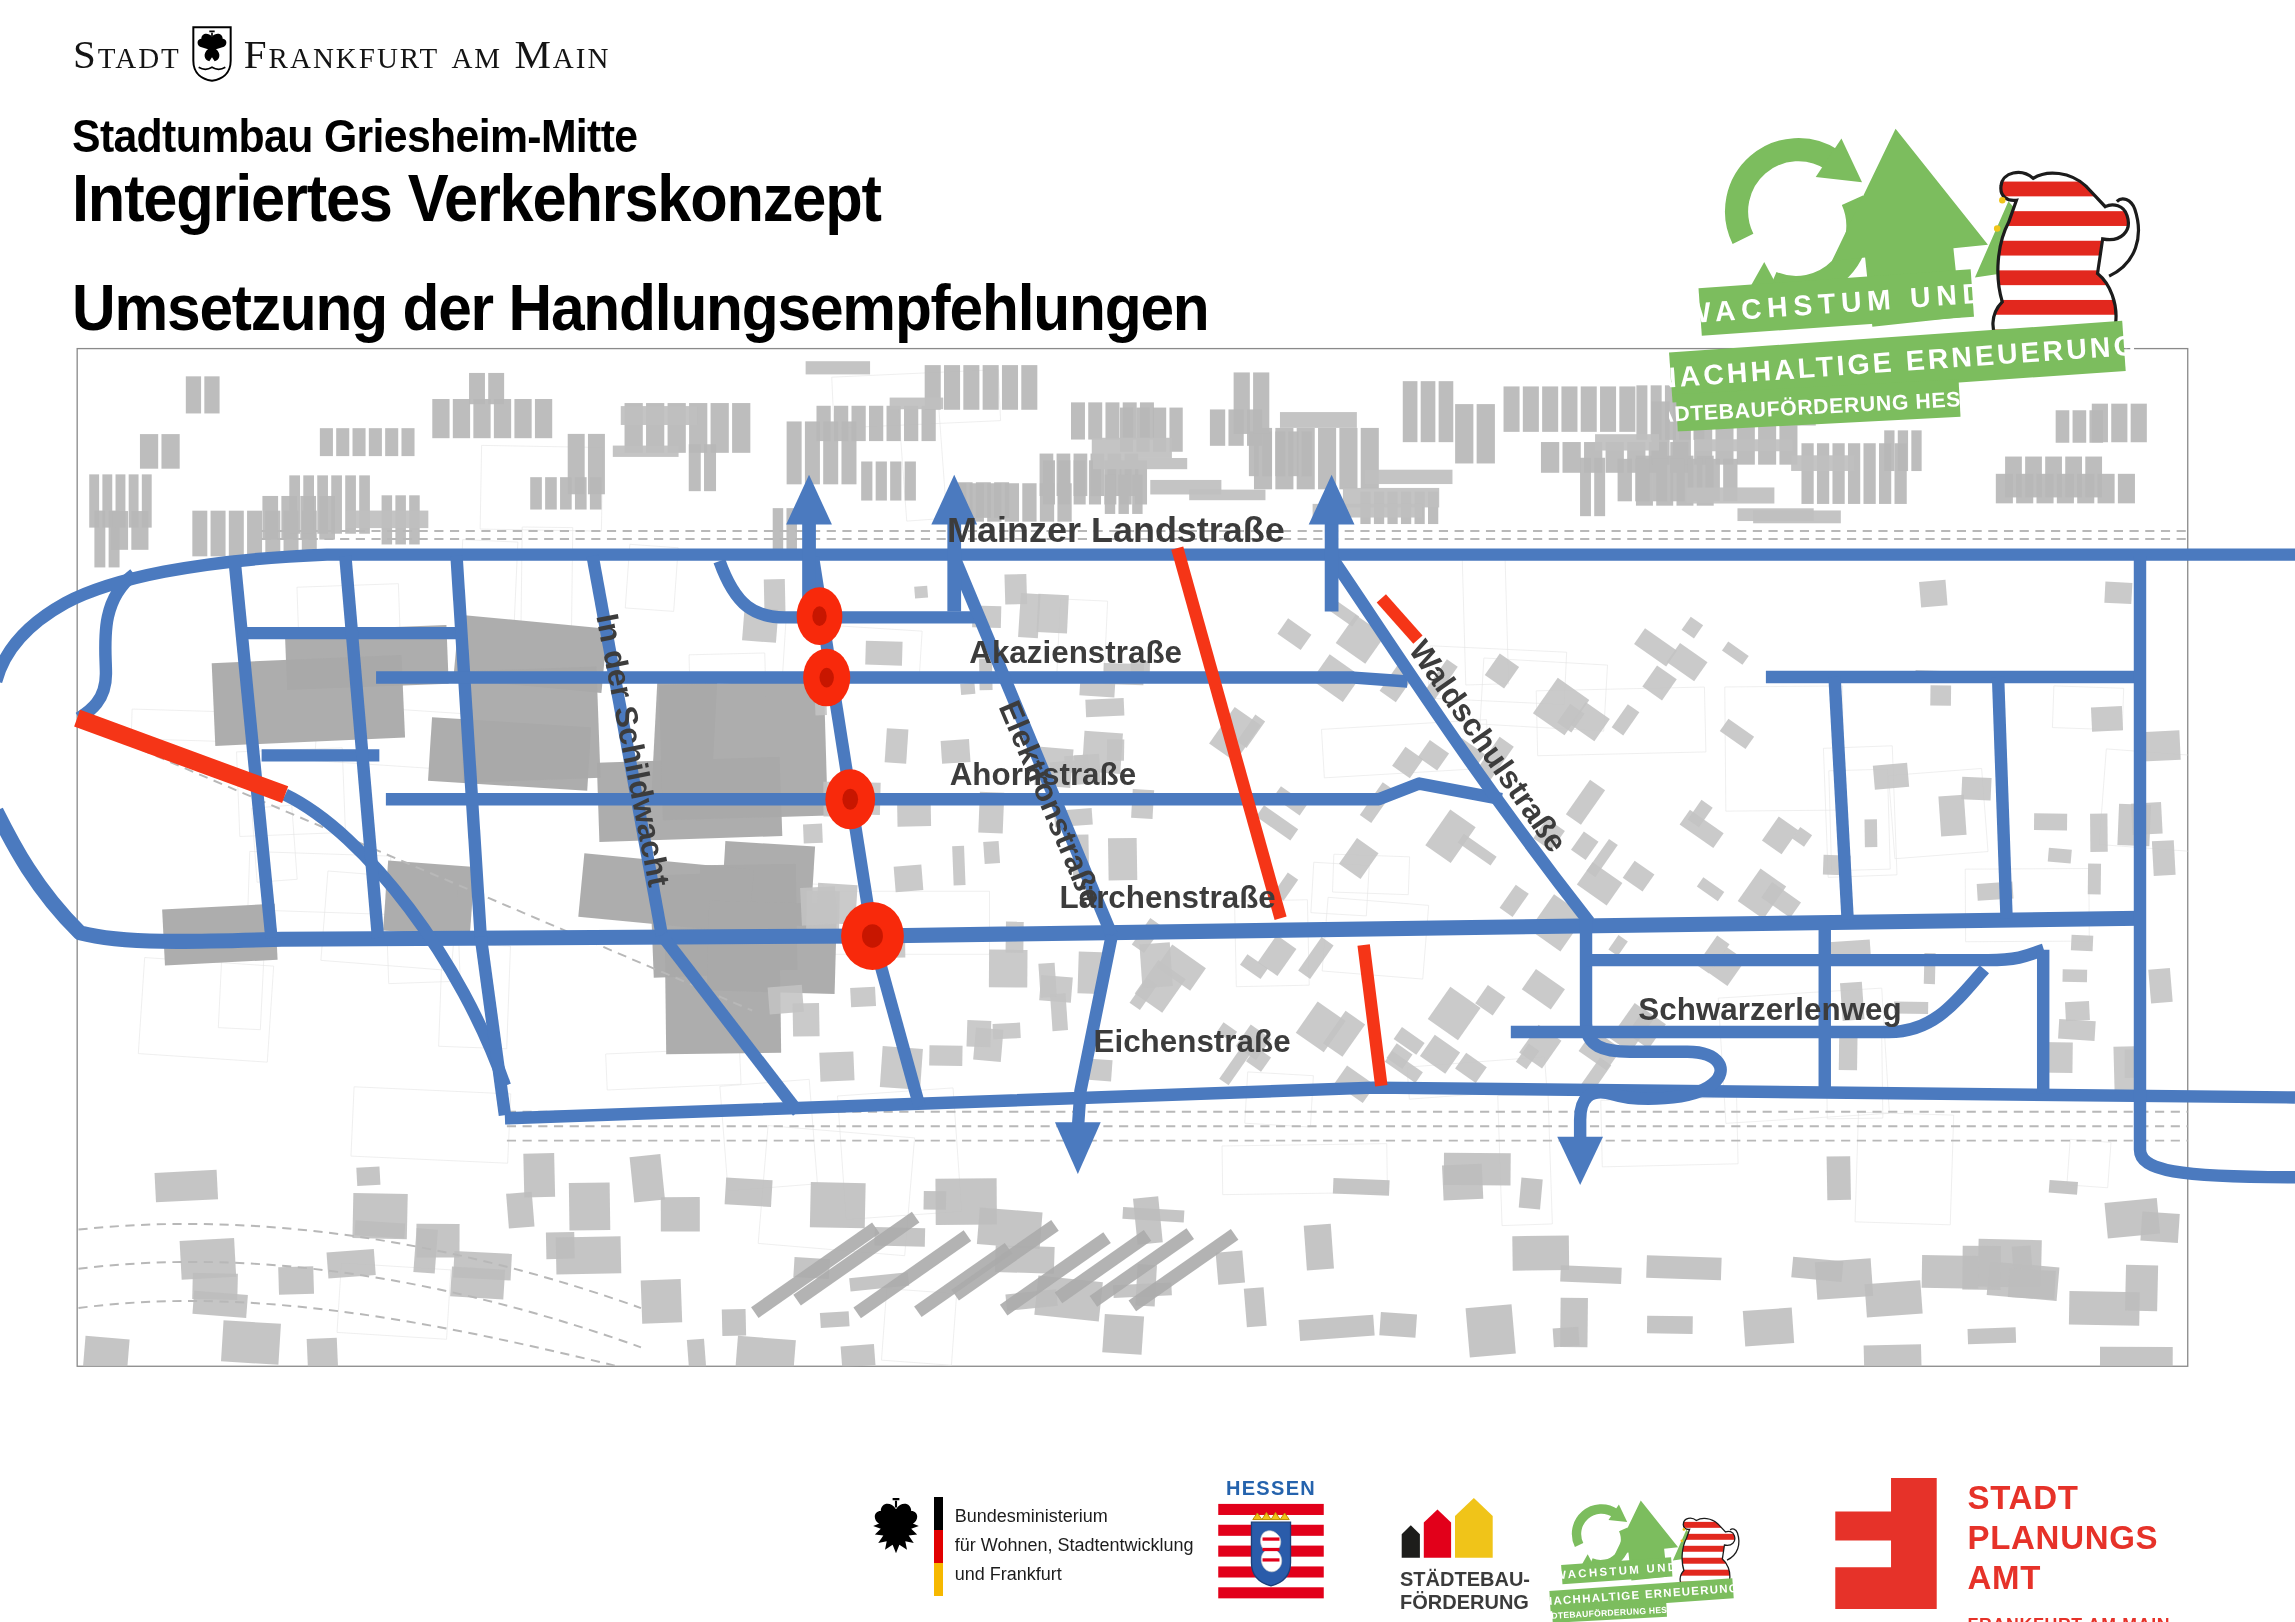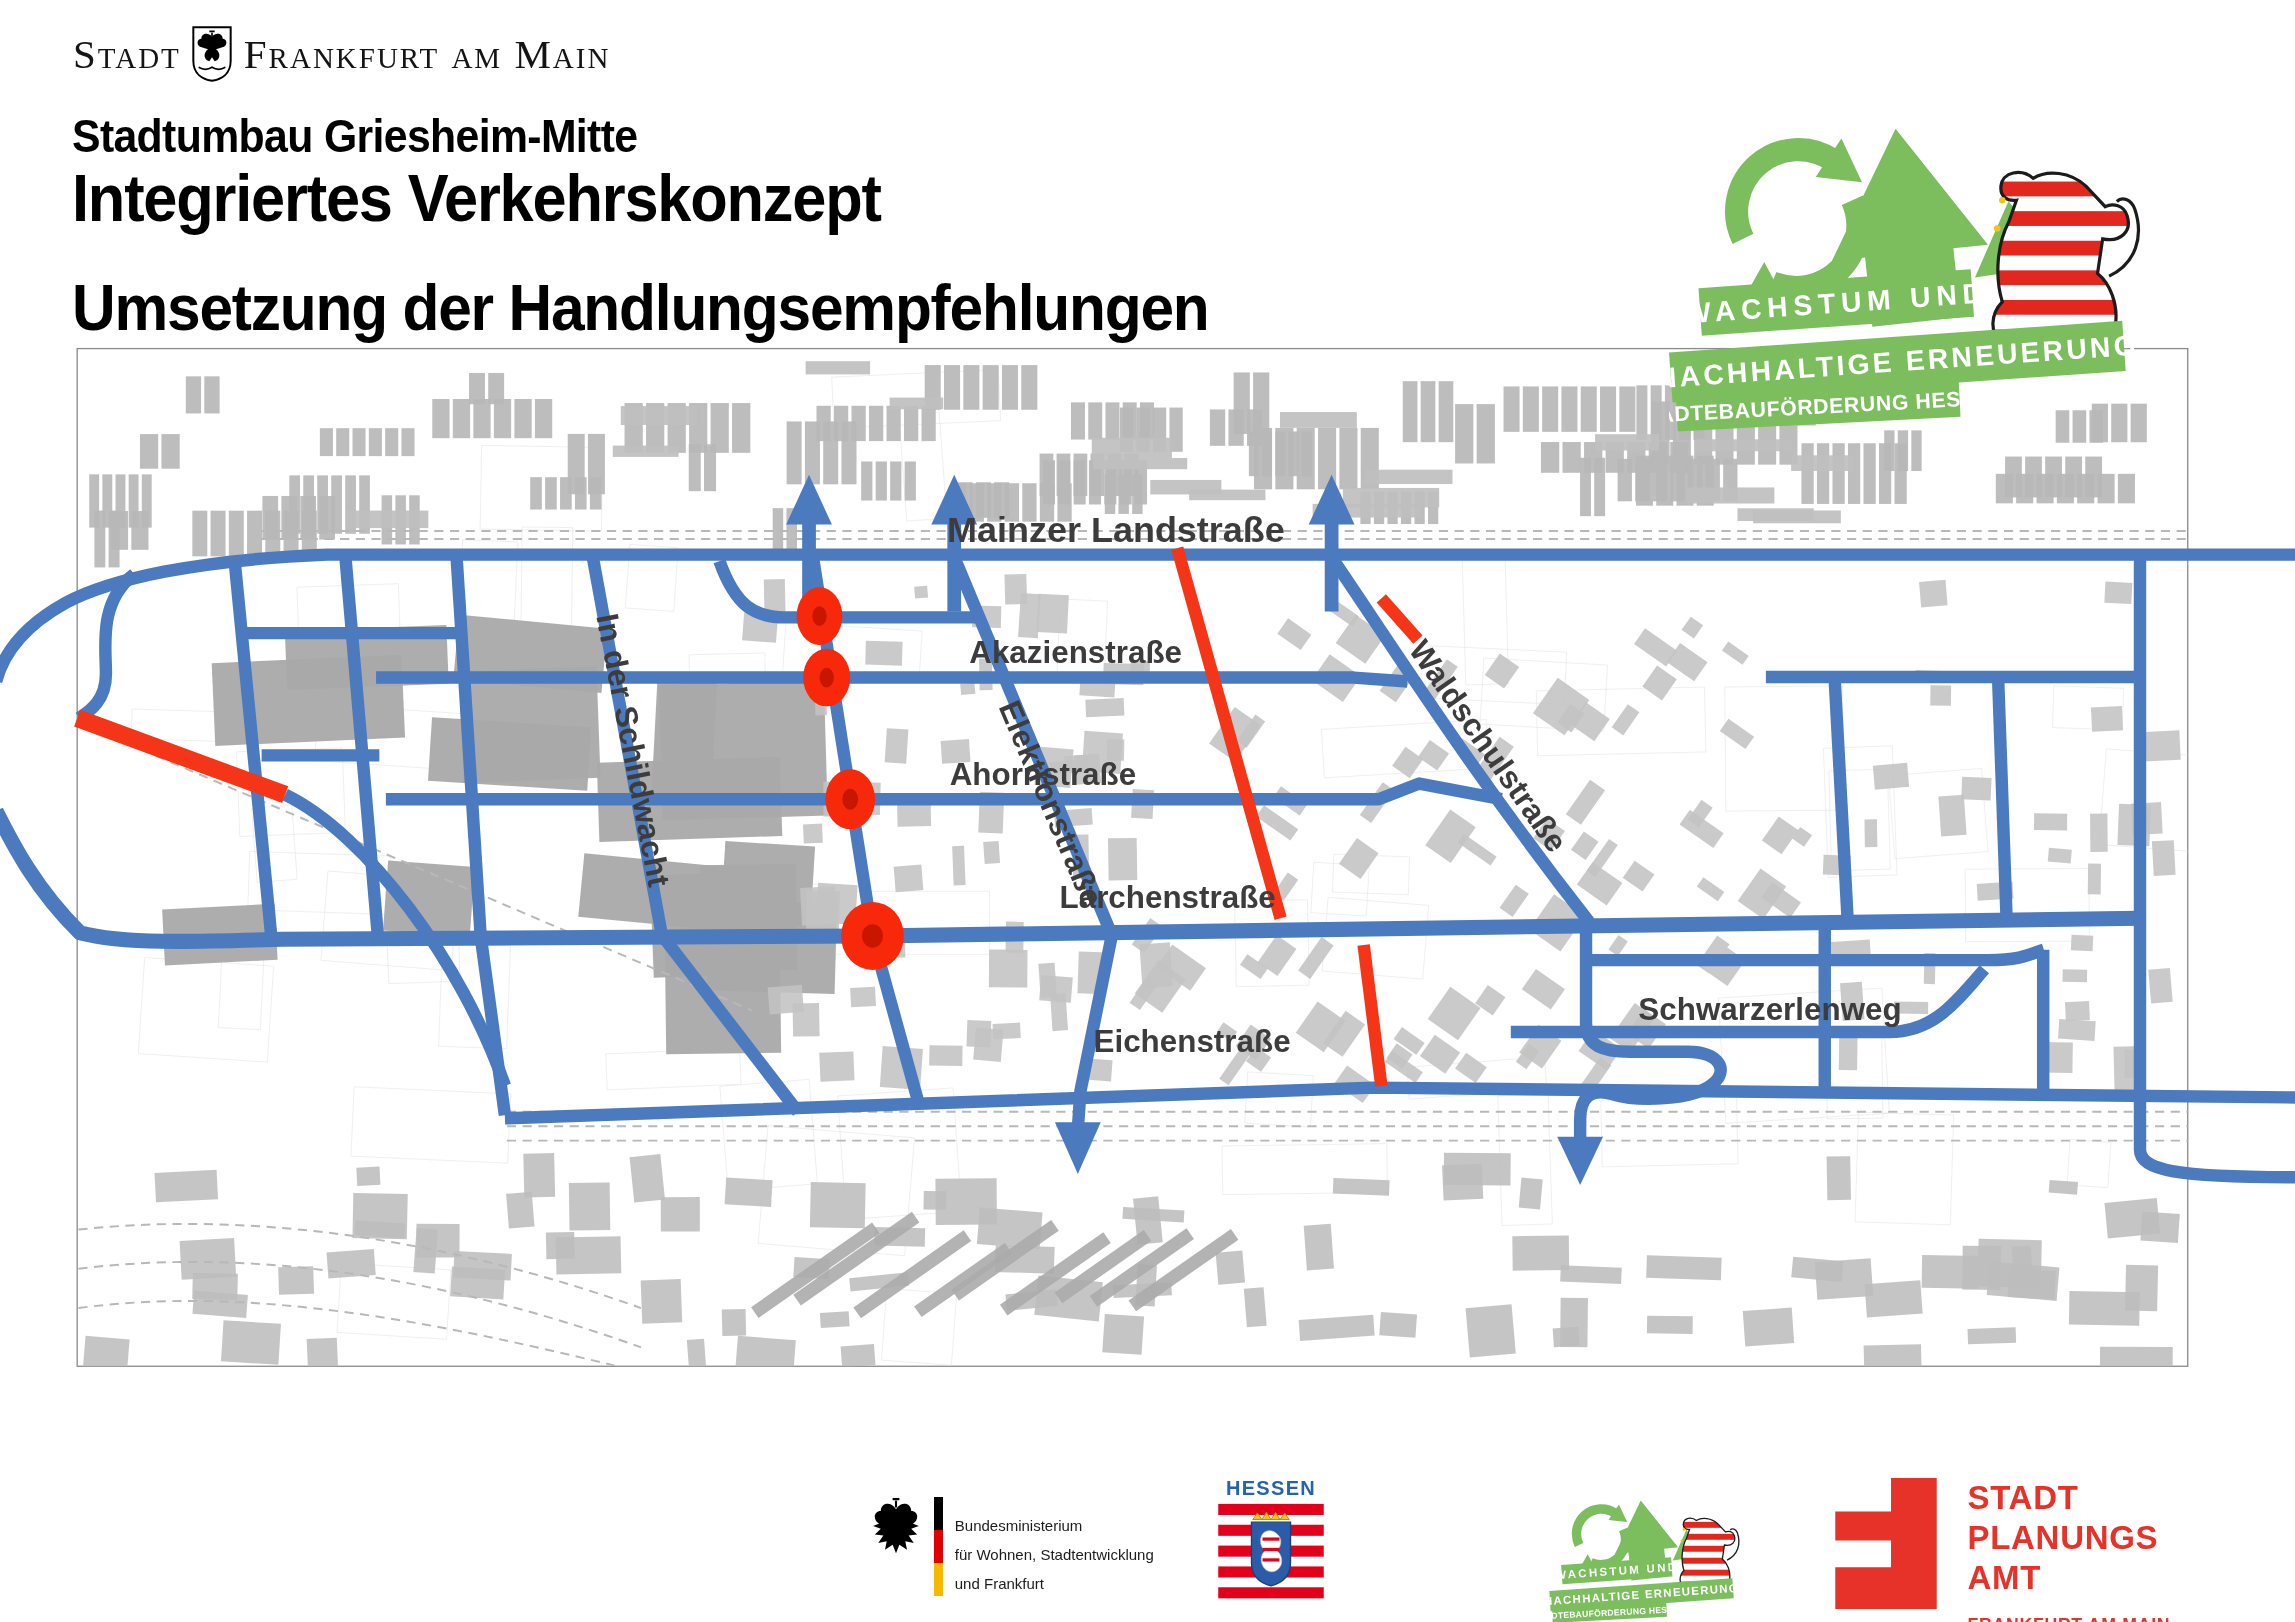--- a/index.html
+++ b/index.html
@@ -21,21 +21,21 @@
   .stlabel-big{font:bold 55px "Liberation Sans",sans-serif;fill:#3c3c3c;}
   
   #program-logo-top{left:1669px;top:110px;z-index:6;}
   #program-logo-bottom{left:1549px;top:1493px;z-index:6;}
   .bannertext{font:bold 44px "Liberation Sans",sans-serif;fill:#fff;}
   
   #footer{left:0;top:1465px;width:2295px;height:157px;z-index:5;}
   #bmwsb{left:870px;top:29px;display:flex;align-items:flex-start;gap:11.8px;}
   #bmwsb-bar{width:9.2px;height:98px;margin-top:2.6px;}
   #bmwsb-bar div{width:9.2px;height:33px;}
-  #bmwsb-text{font-size:15px;line-height:29px;color:#1c1c1c;margin-top:17px;}
+  #bmwsb-text{font-size:18px;line-height:29px;color:#1c1c1c;margin-top:8px;}
   #hessen-logo{left:1218px;top:11.8px;width:106px;text-align:center;}
   #hessen-title{font-size:20px;font-weight:bold;color:#2563ad;letter-spacing:1.3px;}
   #stb{left:1400px;top:29px;width:141px;}
   #stb-title{font-size:20px;line-height:23.6px;font-weight:bold;color:#3b3b3b;margin-top:6.5px;}
   #spa{left:1832px;top:13px;display:flex;gap:27.5px;}
   #spa-lines{color:#e63229;font-weight:bold;font-size:33px;line-height:40px;letter-spacing:0.7px;}
   #spa-sub{color:#e63229;font-weight:bold;font-size:17.7px;letter-spacing:0.7px;margin-top:17px;}
 </style>
 </head>
 <body>
@@ -796,20 +796,32 @@
       <path d="M53,30 L60,20 L67,30 L74,19 L81,30 L88,19 L95,30 L102,20 L109,30 Z" fill="#f0c419" stroke="#b98d00" stroke-width="1.5"></path>
       <path d="M70,50 C62,58 64,72 72,78 C64,84 64,98 72,106 C78,112 88,112 94,104 C100,96 98,84 90,78 C98,70 98,58 90,52 C84,46 76,46 70,50 Z" fill="#fff" stroke="#c9c9c9"></path>
       <g stroke="#e2001a" stroke-width="5" fill="none">
         <path d="M68,60 h26"></path>
           <path d="M68,76 h26"></path>
           <path d="M68,92 h26"></path>
       </g>
     </svg>
   </div>
 
+  <div id="stb" class="abs">
+    <svg width="97" height="65" viewBox="0 0 148 100">
+      <path d="M2,62 L16,48 L30,62 V98 H2 Z" fill="#1d1d1b"></path>
+      <path d="M36,44 L57,24 L78,44 V98 H36 Z" fill="#e2001a"></path>
+      <path d="M84,34 L113,6 L142,34 V98 H84 Z" fill="#f0c419"></path>
+    </svg>
+    <div id="stb-title">
+      <div>STÄDTEBAU-</div>
+      <div>FÖRDERUNG</div>
+    </div>
+    
+  </div>
 
   <svg id="program-logo-bottom" class="abs" width="198" height="130" viewBox="0 0 760 500" style="left:1549px;top:27.5px">
     <use href="#logo-growth"></use>
   </svg>
 
   <div id="spa" class="abs">
     <svg width="108" height="131" viewBox="0 0 151 195">
       <path fill="#e63229" d="M83,0 H151 V195 H0 V133 H83 V93 H0 V50 H83 Z"></path>
     </svg>
     <div>

